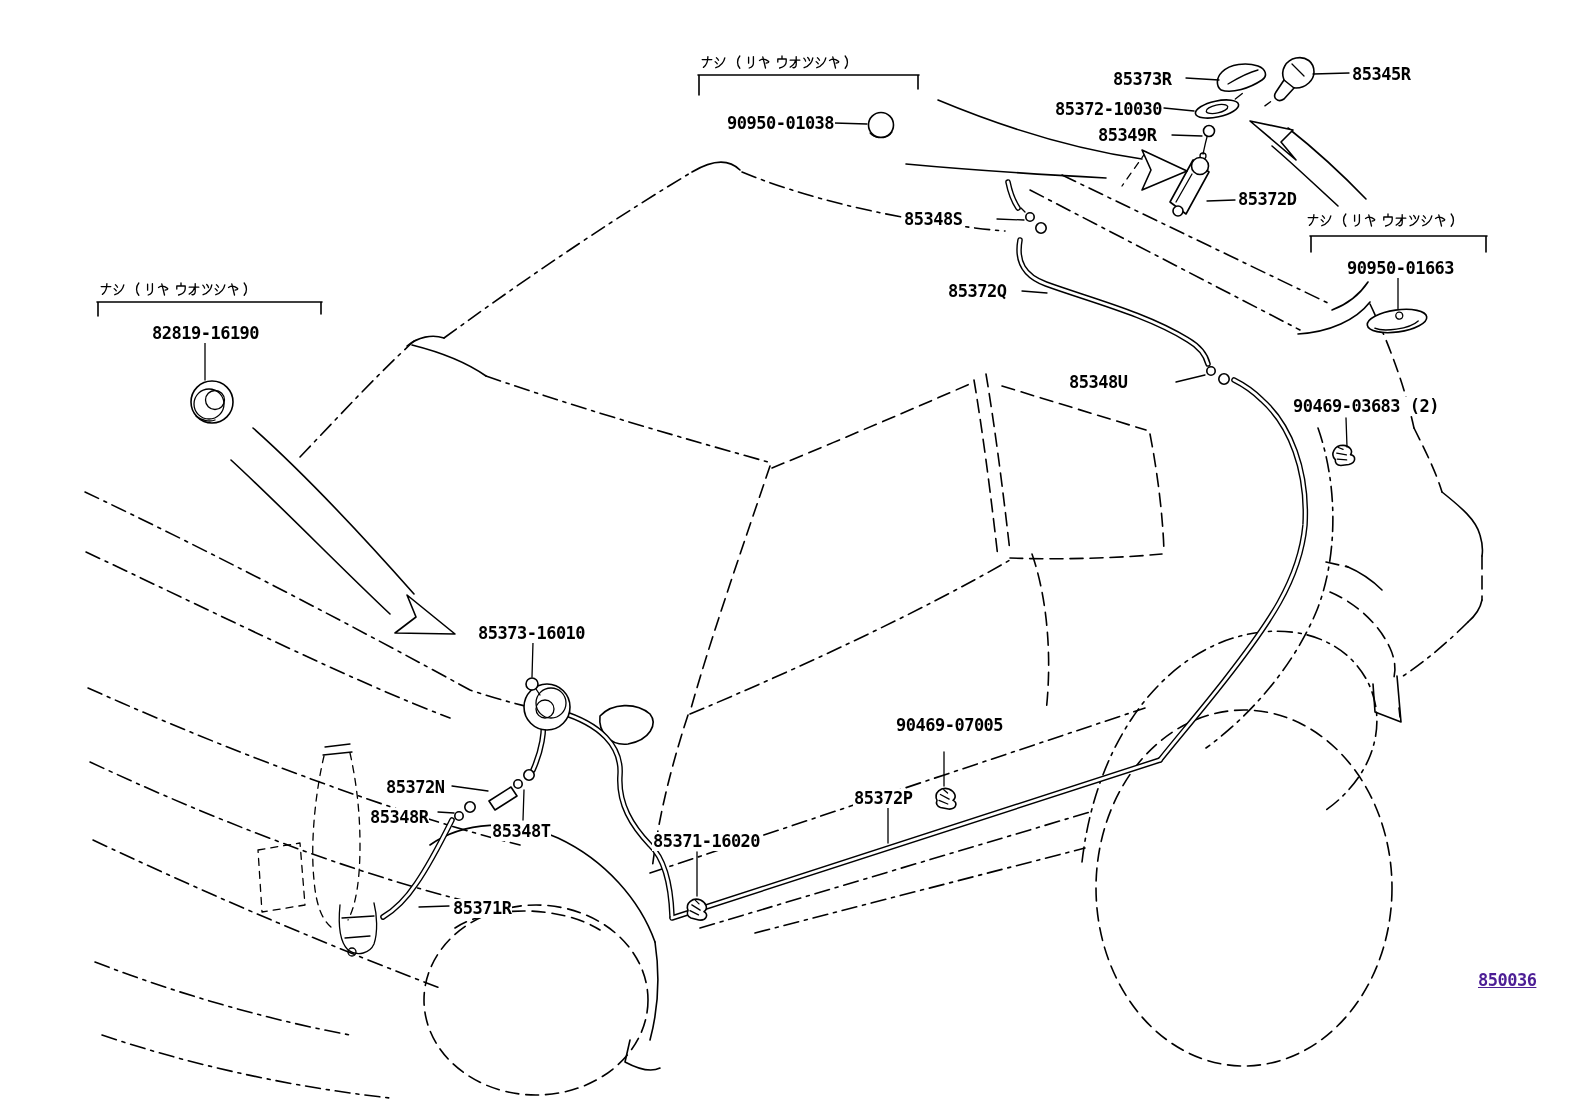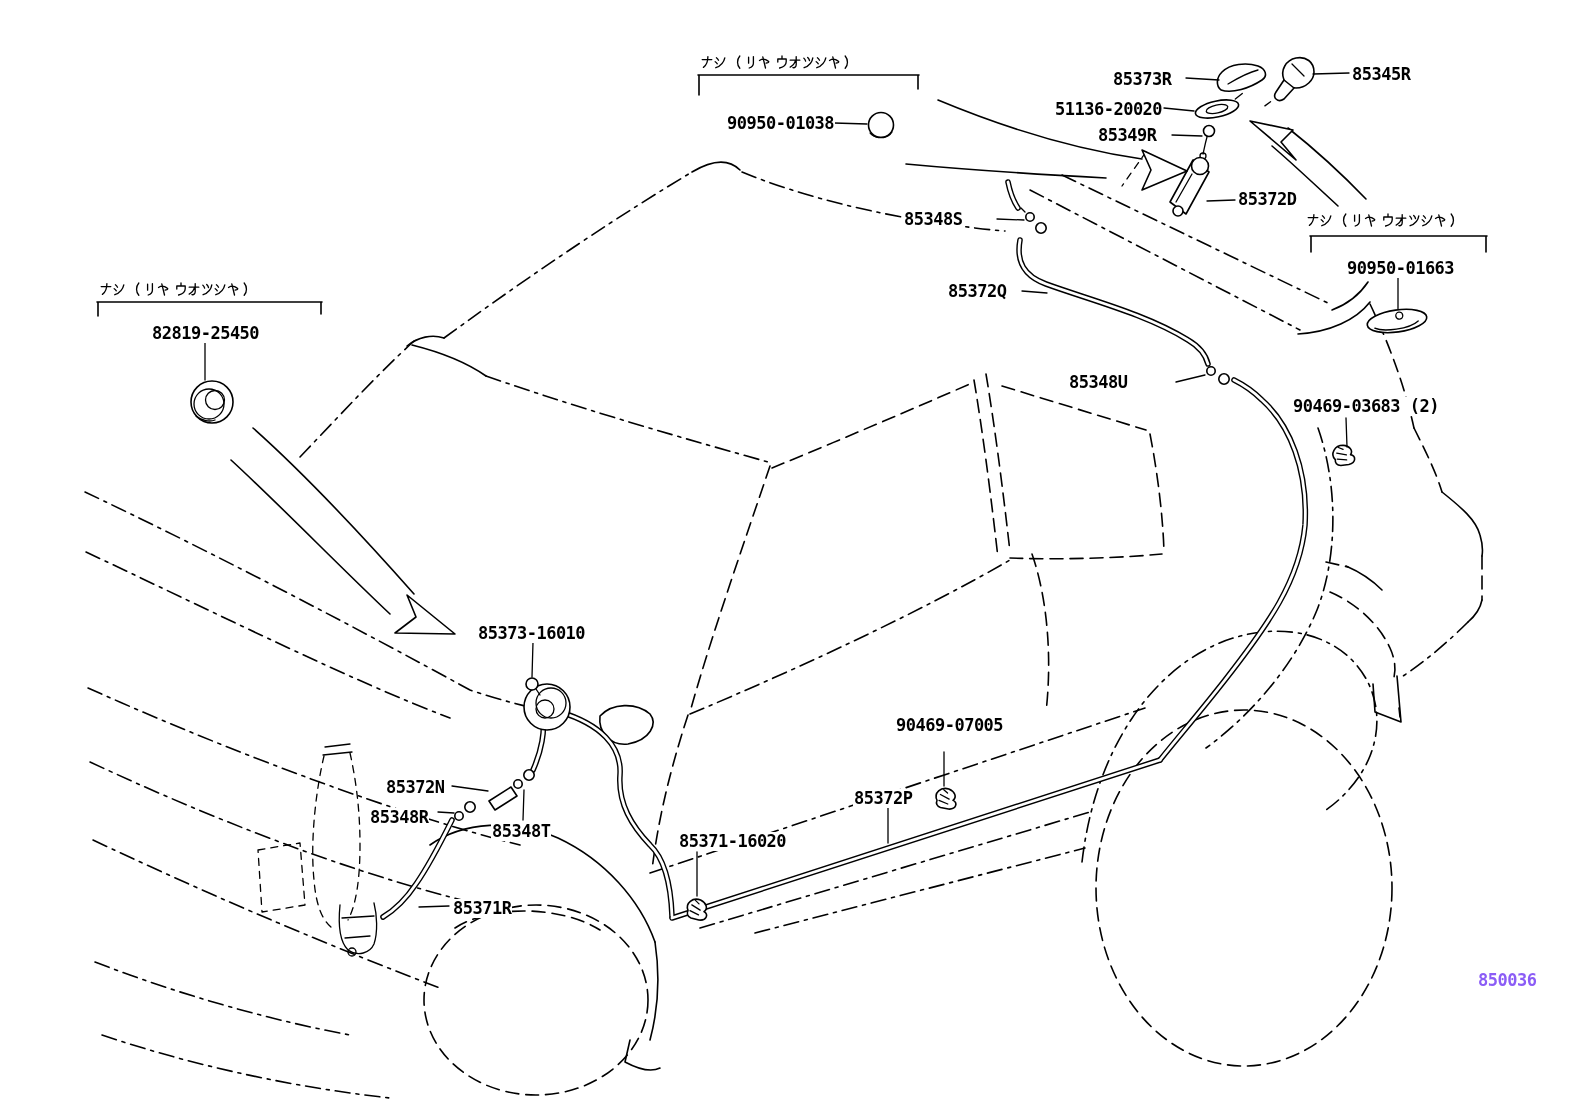--- a/index.html
+++ b/index.html
@@ -3,21 +3,21 @@
 <meta charset="utf-8">
 <style>
   html,body{margin:0;padding:0;background:#fff;}
   .stage{position:relative;width:1592px;height:1099px;background:#fff;overflow:hidden;
          font-family:"DejaVu Sans Mono",monospace;}
   .artwork{position:absolute;left:0;top:0;}
   .part-label{position:absolute;font:700 17px/1.1 "DejaVu Sans Mono",monospace;
               letter-spacing:-0.5px;color:#000;white-space:nowrap;background:#fff;
               padding:0 1px;cursor:pointer;}
   .fig-label{position:absolute;font:700 17px/1.1 "DejaVu Sans Mono",monospace;
-             letter-spacing:-0.5px;color:#8b5cf6;white-space:nowrap;}
+             letter-spacing:-0.5px;color:#4c1d95;white-space:nowrap;text-decoration:underline;}
   svg .ln{fill:none;stroke:#000;stroke-width:1.6;stroke-linecap:round;stroke-linejoin:round;}
   svg .thin{stroke-width:1.3;}
   svg .dash{stroke-dasharray:13 7;}
   svg .dashdot{stroke-dasharray:15 6 3 6;}
   svg .sdash{stroke-dasharray:7 6;}
   svg .wfill{fill:#fff;}
   svg .tube-o{fill:none;stroke:#000;stroke-width:5.6;stroke-linecap:round;}
   svg .tube-i{fill:none;stroke:#fff;stroke-width:2.8;stroke-linecap:round;}
   svg .jp{stroke:#000;fill:none;stroke-width:2.2;stroke-linecap:round;stroke-linejoin:round;}
 </style>
@@ -307,33 +307,33 @@
     <use href="#sym-shi" x="1421" y="213" width="12" height="14"></use>
         <use href="#sym-ya" x="1434" y="213" width="12" height="14"></use>
     <use href="#sym-rp" x="1447" y="213" width="12" height="14"></use>
     <path class="ln" d="M1310,236 L1487,236 M1311,236 L1311,252 M1486,236 L1486,252"></path>
   </g>
 </svg>
 
 <div class="part-label" style="left:726px;top:114px">90950-01038</div>
 <div class="part-label" style="left:1112px;top:70px">85373R</div>
 <div class="part-label" style="left:1351px;top:65px">85345R</div>
-<div class="part-label" style="left:1054px;top:100px">51136-20020</div>
+<div class="part-label" style="left:1054px;top:100px">85372-10030</div>
 <div class="part-label" style="left:1097px;top:126px">85349R</div>
 <div class="part-label" style="left:1237px;top:190px">85372D</div>
 <div class="part-label" style="left:1346px;top:259px">90950-01663</div>
 <div class="part-label" style="left:903px;top:210px">85348S</div>
 <div class="part-label" style="left:947px;top:282px">85372Q</div>
 <div class="part-label" style="left:1068px;top:373px">85348U</div>
 <div class="part-label" style="left:1292px;top:397px">90469-03683 (2)</div>
-<div class="part-label" style="left:151px;top:324px">82819-25450</div>
+<div class="part-label" style="left:151px;top:324px">82819-16190</div>
 <div class="part-label" style="left:477px;top:624px">85373-16010</div>
 <div class="part-label" style="left:385px;top:778px">85372N</div>
 <div class="part-label" style="left:369px;top:808px">85348R</div>
 <div class="part-label" style="left:491px;top:822px">85348T</div>
-<div class="part-label" style="left:678px;top:832px">85371-16020</div>
+<div class="part-label" style="left:652px;top:832px">85371-16020</div>
 <div class="part-label" style="left:895px;top:716px">90469-07005</div>
 <div class="part-label" style="left:853px;top:789px">85372P</div>
 <div class="part-label" style="left:452px;top:899px">85371R</div>
 
 <div class="fig-label" style="left:1478px;top:971px">850036</div>
 
 </div>
 
 </body></html>

